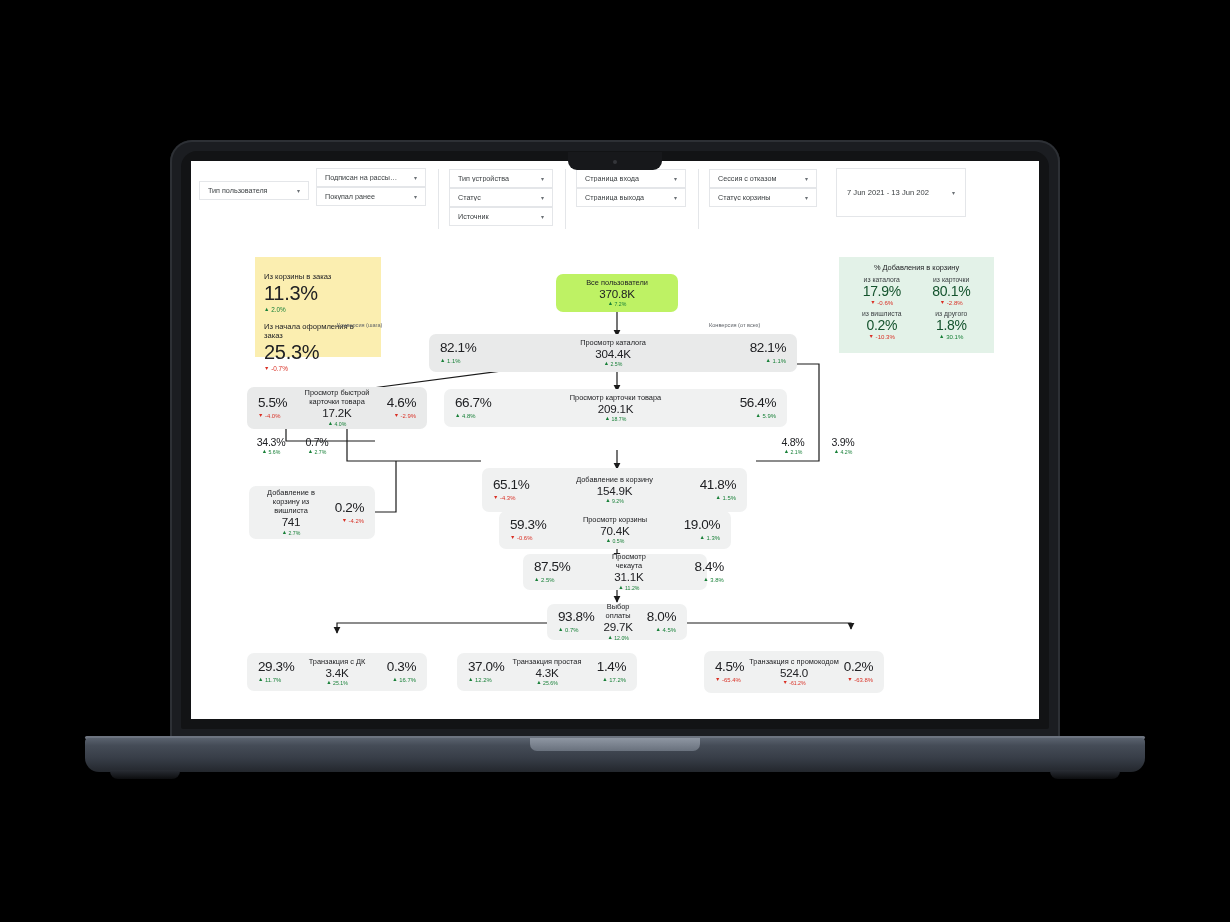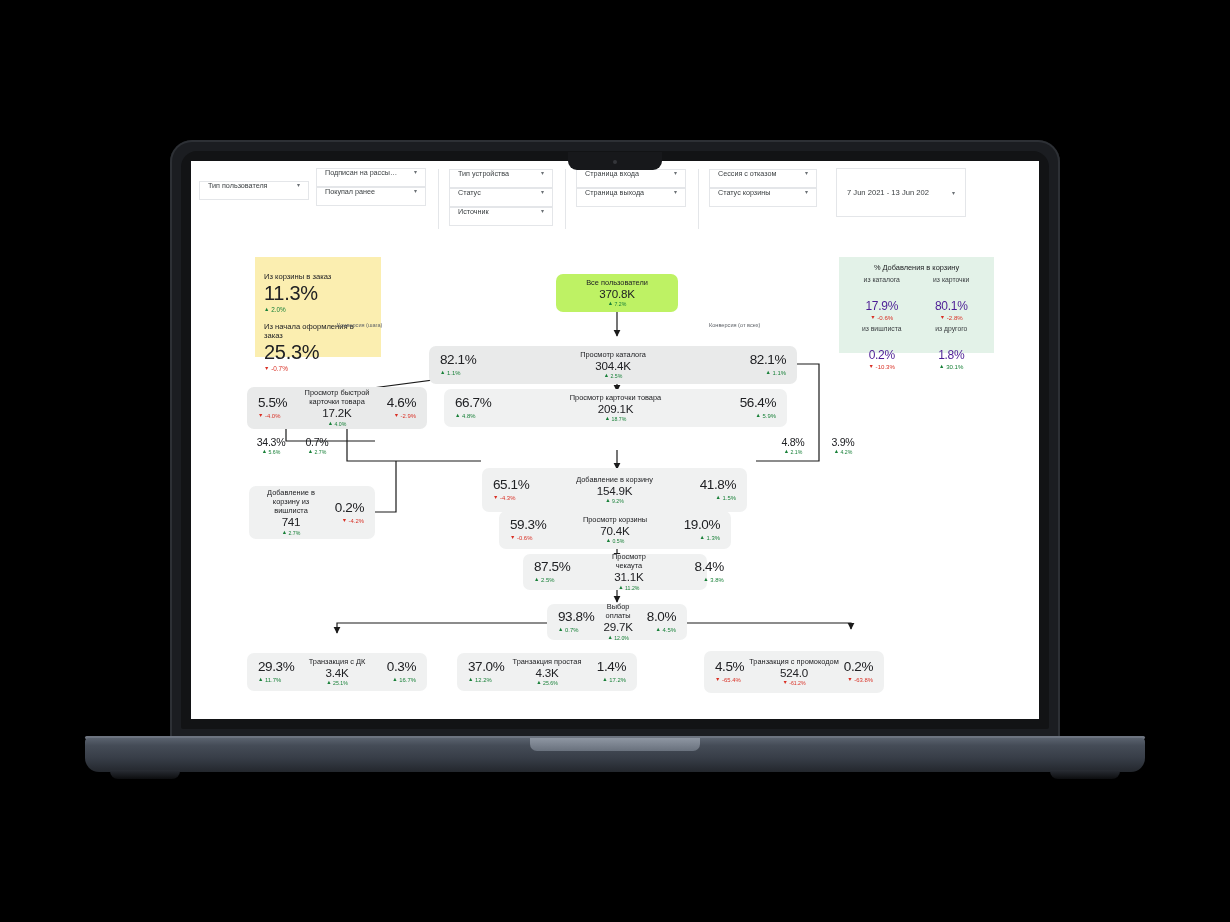--- a/index.html
+++ b/index.html
@@ -51,21 +51,21 @@
   }
 
   
   .canvas{position:absolute;left:0;top:0;width:848px;height:558px;}
   .lyr{position:absolute;left:0;top:0;width:848px;height:558px;}
 
   
   .filter{
     position:absolute;background:#fff;border:1px solid #e4e6e9;
     font-size:7.2px;color:#3c4043;line-height:1;
-    display:flex;padding:0 8px;box-sizing:border-box;
+    display:flex;align-items:center;padding:0 8px;box-sizing:border-box;
   }
   .filter span.lbl{flex:1;white-space:nowrap;overflow:hidden;text-overflow:ellipsis;}
   .filter .caret{font-size:6px;color:#6b7075;margin-left:4px;}
   .daterange{
     position:absolute;background:#fff;border:1px solid #e4e6e9;
     font-size:7.6px;color:#3c4043;display:flex;align-items:center;
     padding:0 10px;box-sizing:border-box;
   }
   .daterange .lbl{flex:1;white-space:nowrap;overflow:hidden;}
   .fgroup-div{position:absolute;width:1px;background:#e4e6e9;}
@@ -81,21 +81,21 @@
   .kpi-yellow .blk{margin-bottom:9px;}
 
   .kpi-green{
     position:absolute;left:648px;top:96px;width:155px;height:96px;
     background:#e3f2e8;padding:6px 8px;box-sizing:border-box;text-align:center;
   }
   .kpi-green .hd{font-size:7.4px;color:#202124;margin-bottom:4px;}
   .kpi-green .grid{display:flex;flex-wrap:wrap;}
   .kpi-green .cell{width:50%;box-sizing:border-box;margin-bottom:4px;}
   .kpi-green .ct{font-size:6.8px;color:#3c4043;}
-  .kpi-green .cv{font-size:12px;color:#4c1d95;letter-spacing:-0.3px;line-height:1.15;margin-top:17px;}
+  .kpi-green .cv{font-size:14px;color:#14532d;letter-spacing:-0.3px;line-height:1.15;}
   .kpi-green .cd{font-size:6.1px;}
 
   .up{color:#188038;}
   .dn{color:#d93025;}
   .arr{font-size:5.4px;vertical-align:1px;}
 
   
   .node{position:absolute;box-sizing:border-box;border-radius:7px;
         display:flex;align-items:center;justify-content:space-between;padding:0 11px;}
   .node.grey{background:#e9eaea;}
@@ -256,21 +256,21 @@
       <div class="axlabel" style="left:518px;top:161px;">Конверсия (от всех)</div>
 
       <div class="node blue" style="left:365px;top:113px;width:122px;height:38px;">
         <div class="center">
           <div class="name">Все пользователи</div>
           <div class="val">370.8K</div>
           <div class="nd up"><span class="arr">▲</span> <span>7.2%</span></div>
         </div>
       </div>
 
-      <div class="node grey" style="left:238px;top:185px;width:368px;height:38px;">
+      <div class="node grey" style="left:238px;top:173px;width:368px;height:38px;">
         <div class="side l">
           <div class="p">82.1%</div>
           <div class="sd up"><span class="arr">▲</span> <span>1.1%</span></div>
         </div>
         <div class="center">
           <div class="name">Просмотр каталога</div>
           <div class="val">304.4K</div>
           <div class="nd up"><span class="arr">▲</span> <span>2.5%</span></div>
         </div>
         <div class="side r">

